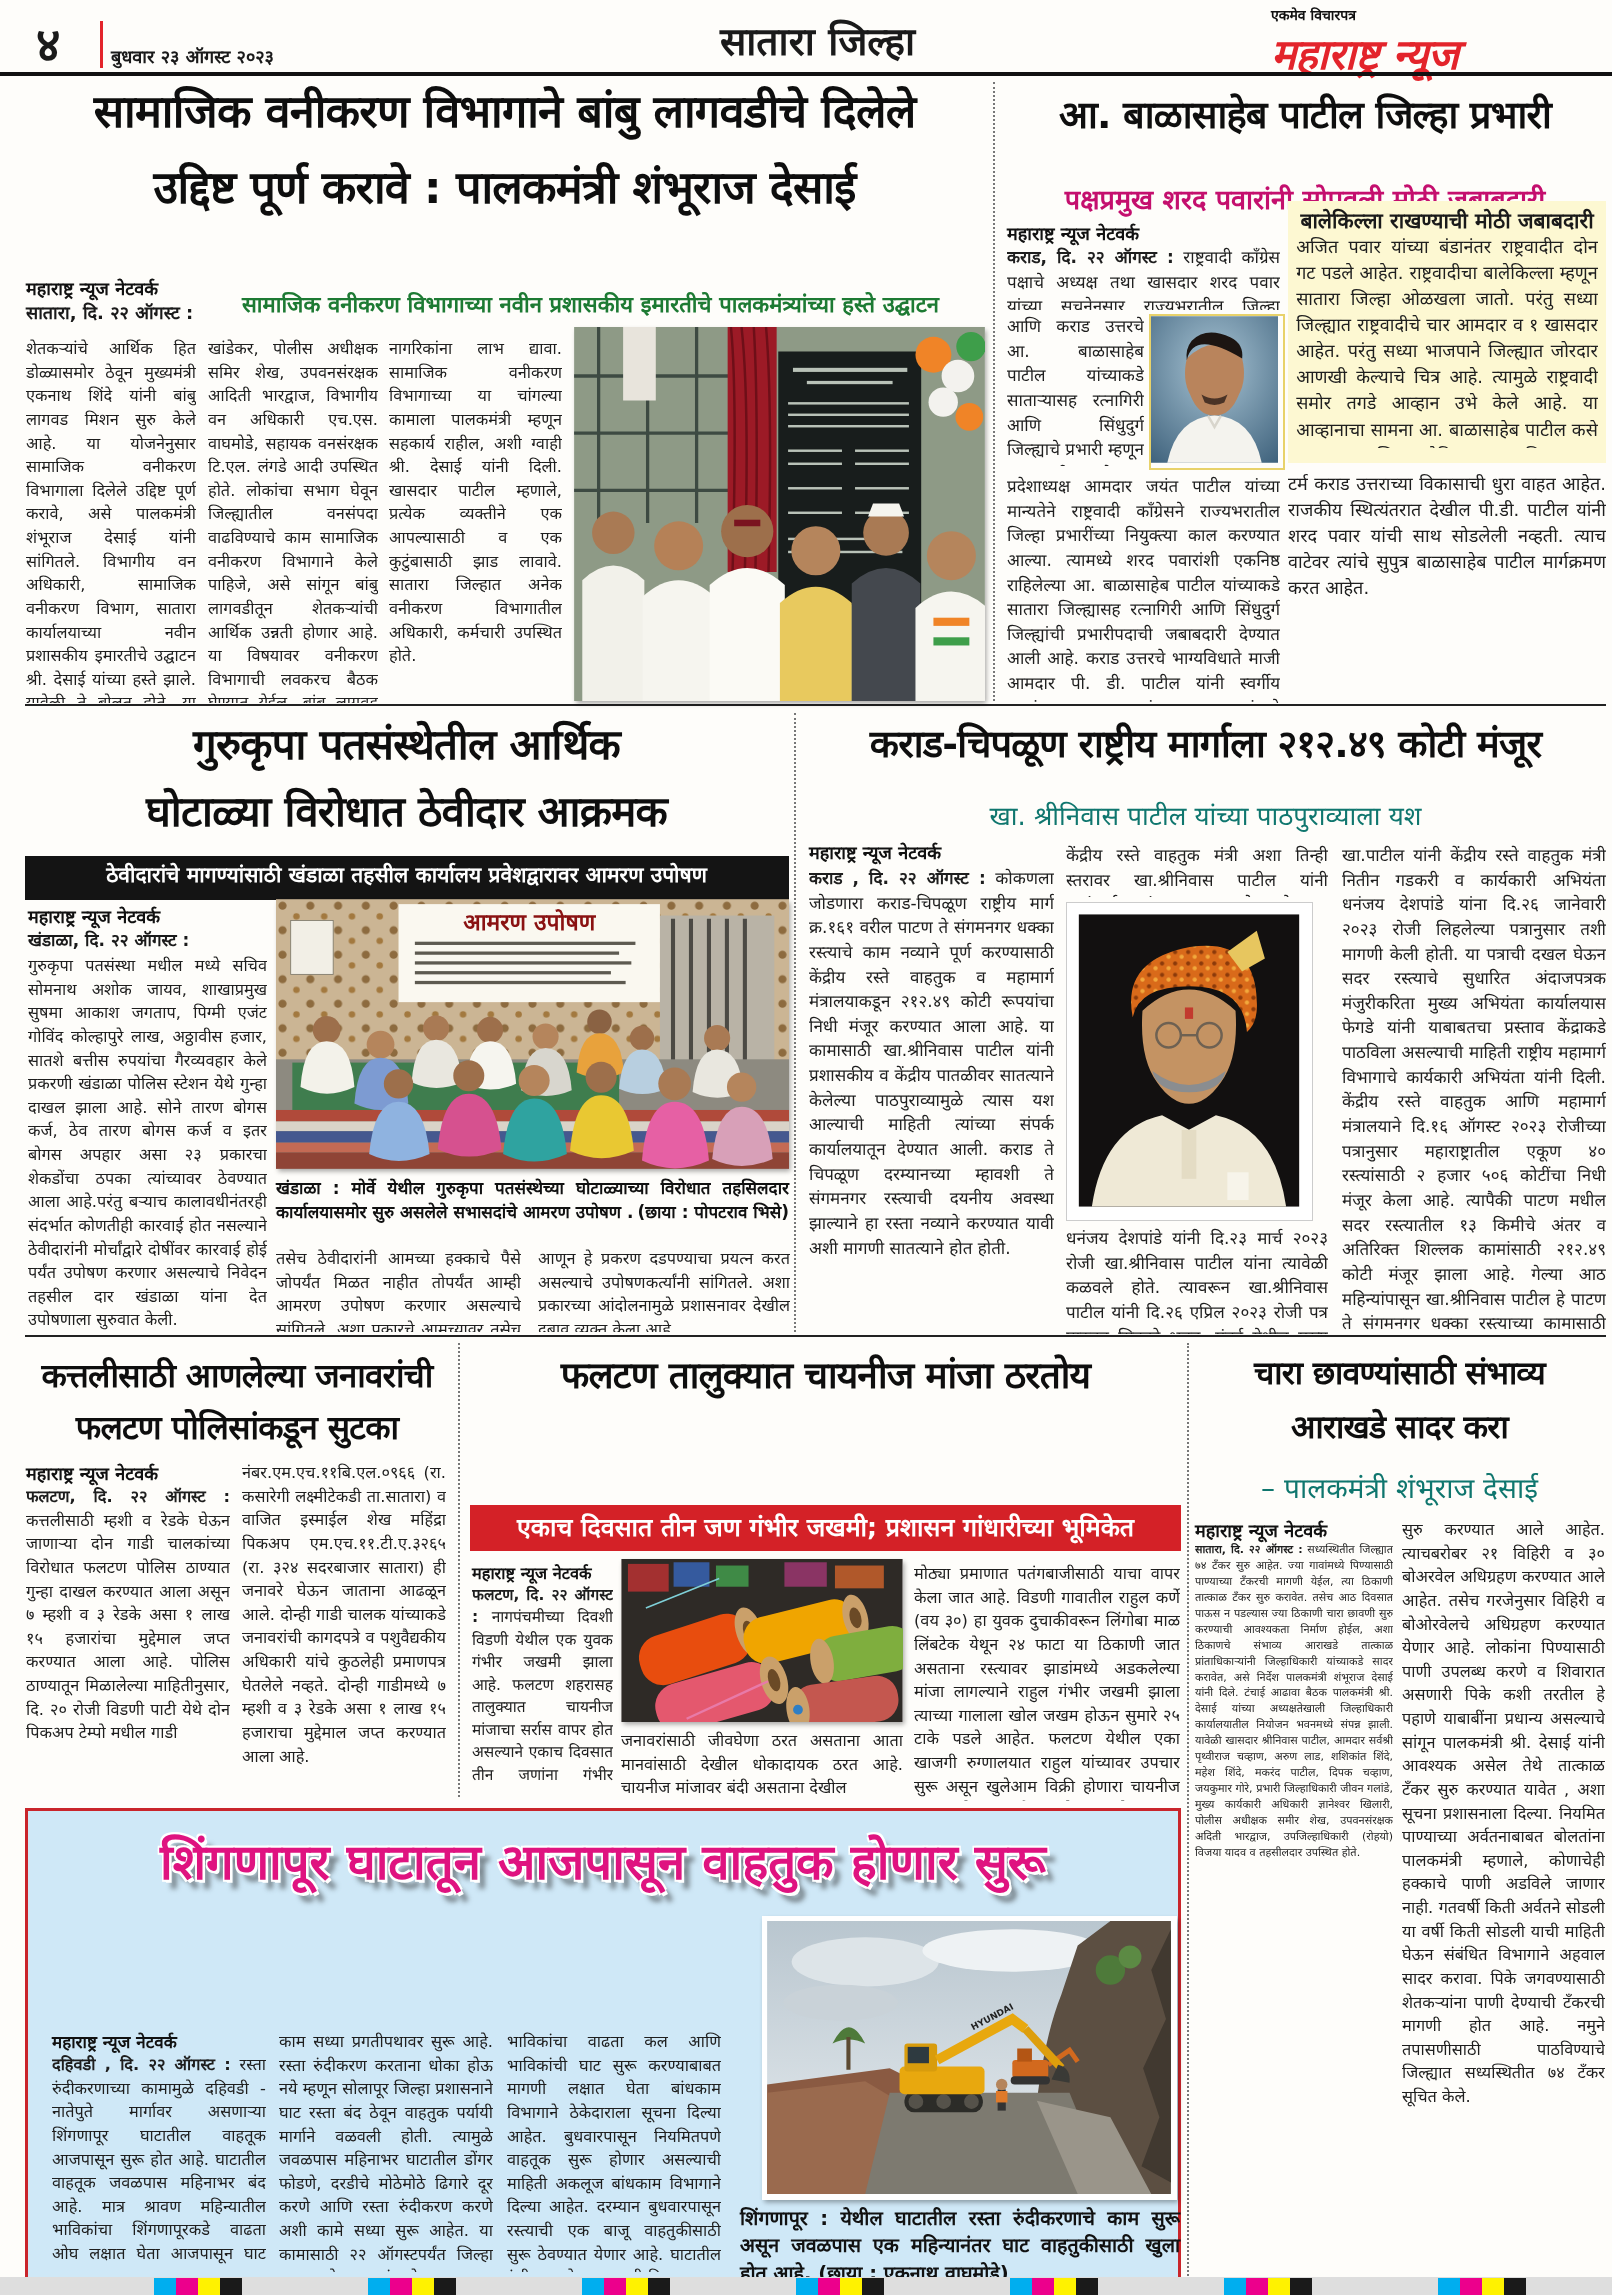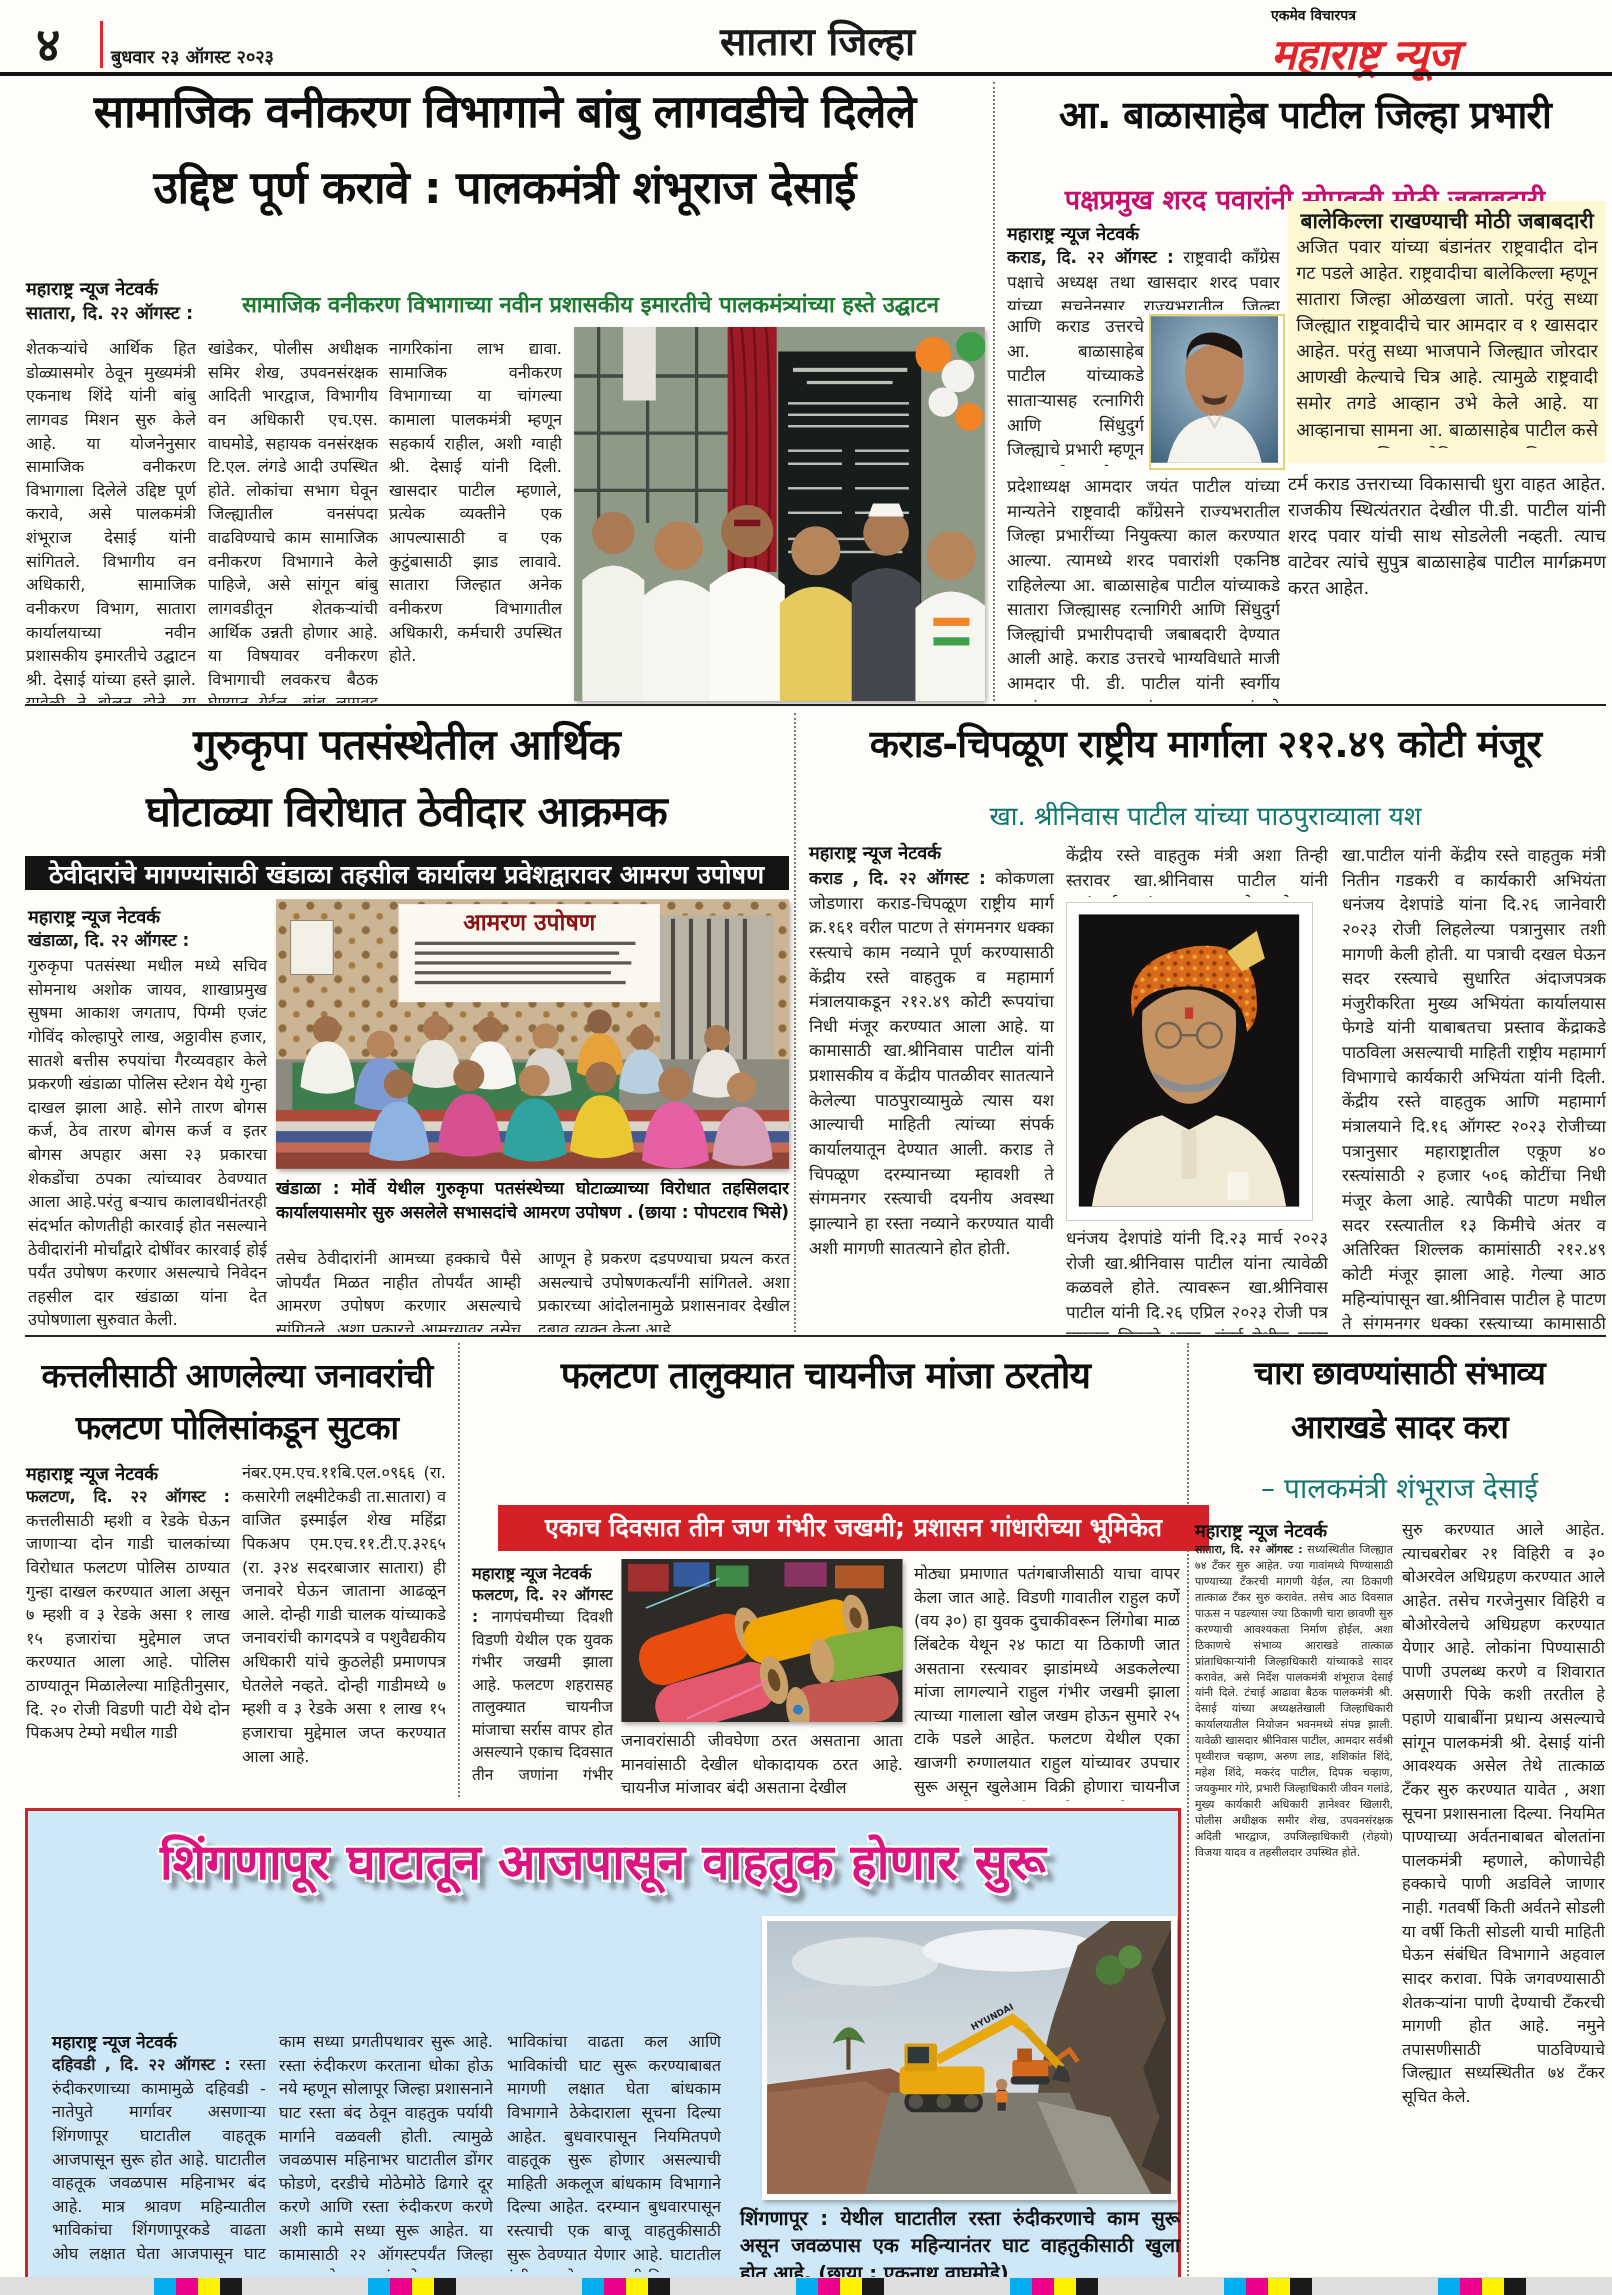--- a/index.html
+++ b/index.html
@@ -152,21 +152,21 @@
   <div class="abs body-text" style="left:1007px;top:474px;width:273px;height:229px;font-size:17px;">प्रदेशाध्यक्ष आमदार जयंत पाटील यांच्या मान्यतेने राष्ट्रवादी काँग्रेसने राज्यभरातील जिल्हा प्रभारींच्या नियुक्त्या काल करण्यात आल्या. त्यामध्ये शरद पवारांशी एकनिष्ठ राहिलेल्या आ. बाळासाहेब पाटील यांच्याकडे सातारा जिल्ह्यासह रत्नागिरी आणि सिंधुदुर्ग जिल्ह्यांची प्रभारीपदाची जबाबदारी देण्यात आली आहे. कराड उत्तरचे भाग्यविधाते माजी आमदार पी. डी. पाटील यांनी स्वर्गीय यशवंतराव चव्हाण यांच्या मतदार संघाचे समर्थपणे नेतृत्व केले. त्यानंतर त्यांचे सुपुत्र आ. बाळासाहेब पाटील हे गेली पाच</div>
 
   <div class="abs yellow-box" style="left:1288px;top:201px;width:318px;height:262px;padding:4.9px 8.2px;box-sizing:border-box;">
     <div class="center" style="font-size:21px;font-weight:700;">बालेकिल्ला राखण्याची मोठी जबाबदारी</div>
     <div class="body-text" style="font-size:18px;height:214px;">अजित पवार यांच्या बंडानंतर राष्ट्रवादीत दोन गट पडले आहेत. राष्ट्रवादीचा बालेकिल्ला म्हणून सातारा जिल्हा ओळखला जातो. परंतु सध्या जिल्ह्यात राष्ट्रवादीचे चार आमदार व १ खासदार आहेत. परंतु सध्या भाजपाने जिल्ह्यात जोरदार आणखी केल्याचे चित्र आहे. त्यामुळे राष्ट्रवादी समोर तगडे आव्हान उभे केले आहे. या आव्हानाचा सामना आ. बाळासाहेब पाटील कसे करतात आणि बालेकिल्ला अबाधित कसा ठेवणार ये येत्या काळात स्पष्ट होईल.</div>
   </div>
   <div class="abs body-text" style="left:1288px;top:471px;width:318px;height:232px;font-size:18px;">टर्म कराड उत्तराच्या विकासाची धुरा वाहत आहेत. राजकीय स्थित्यंतरात देखील पी.डी. पाटील यांनी शरद पवार यांची साथ सोडलेली नव्हती. त्याच वाटेवर त्यांचे सुपुत्र बाळासाहेब पाटील मार्गक्रमण करत आहेत.</div>
 
   <div class="abs hl" style="left:24.5px;top:719px;width:764px;font-size:42px;">गुरुकृपा पतसंस्थेतील आर्थिक</div>
   <div class="abs hl" style="left:24.5px;top:786px;width:764px;font-size:42px;">घोटाळ्या विरोधात ठेवीदार आक्रमक</div>
-  <div class="abs black-band" style="left:24.5px;top:856px;width:764px;height:34px;font-size:25px;line-height:38px;">ठेवीदारांचे मागण्यांसाठी खंडाळा तहसील कार्यालय प्रवेशद्वारावर आमरण उपोषण</div>
+  <div class="abs black-band" style="left:24.5px;top:856px;width:764px;height:44px;font-size:21px;line-height:38px;">ठेवीदारांचे मागण्यांसाठी खंडाळा तहसील कार्यालय प्रवेशद्वारावर आमरण उपोषण</div>
   <div class="abs" style="left:28px;top:904px;width:239px;">
     <div class="byline">महाराष्ट्र न्यूज नेटवर्क</div>
     <div class="dl" style="font-size:17px;">खंडाळा, दि. २२ ऑगस्ट :</div>
   </div>
   <div class="abs body-text" style="left:28px;top:954px;width:239px;height:378px;font-size:16.3px;">गुरुकृपा पतसंस्था मधील मध्ये सचिव सोमनाथ अशोक जायव, शाखाप्रमुख सुषमा आकाश जगताप, पिग्मी एजंट गोविंद कोल्हापुरे लाख, अठ्ठावीस हजार, सातशे बत्तीस रुपयांचा गैरव्यवहार केले प्रकरणी खंडाळा पोलिस स्टेशन येथे गुन्हा दाखल झाला आहे. सोने तारण बोगस कर्ज, ठेव तारण बोगस कर्ज व इतर बोगस अपहार असा २३ प्रकारचा शेकडोंचा ठपका त्यांच्यावर ठेवण्यात आला आहे.परंतु बऱ्याच कालावधीनंतरही संदर्भात कोणतीही कारवाई होत नसल्याने ठेवीदारांनी मोर्चांद्वारे दोषींवर कारवाई होई पर्यंत उपोषण करणार असल्याचे निवेदन तहसील दार खंडाळा यांना देत उपोषणाला सुरुवात केली.</div>
 
   <div class="abs photo-frame" style="left:276px;top:899px;width:513px;height:270px;">
     <svg width="513" height="270" viewBox="0 0 628 330" xmlns="http://www.w3.org/2000/svg">
       <defs>
           <pattern id="wallp" width="34" height="30" patternUnits="userSpaceOnUse">
@@ -286,21 +286,21 @@
   <div class="abs" style="left:26px;top:1461px;width:204px;">
     <div class="byline">महाराष्ट्र न्यूज नेटवर्क</div>
     <div class="body-text" style="font-size:16.3px;height:291px;">
       <b class="dl">फलटण, दि. २२ ऑगस्ट :</b>
       <span>कत्तलीसाठी म्हशी व रेडके घेऊन जाणाऱ्या दोन गाडी चालकांच्या विरोधात फलटण पोलिस ठाण्यात गुन्हा दाखल करण्यात आला असून ७ म्हशी व ३ रेडके असा १ लाख १५ हजारांचा मुद्देमाल जप्त करण्यात आला आहे. पोलिस ठाण्यातून मिळालेल्या माहितीनुसार, दि. २० रोजी विडणी पाटी येथे दोन पिकअप टेम्पो मधील गाडी</span>
     </div>
   </div>
   <div class="abs body-text" style="left:242px;top:1461px;width:204px;height:327px;font-size:16.3px;">नंबर.एम.एच.११बि.एल.०९६६ (रा. कसारेगी लक्ष्मीटेकडी ता.सातारा) व वाजित इस्माईल शेख महिंद्रा पिकअप एम.एच.११.टी.ए.३२६५ (रा. ३२४ सदरबाजार सातारा) ही जनावरे घेऊन जाताना आढळून आले. दोन्ही गाडी चालक यांच्याकडे जनावरांची कागदपत्रे व पशुवैद्यकीय अधिकारी यांचे कुठलेही प्रमाणपत्र घेतलेले नव्हते. दोन्ही गाडीमध्ये ७ म्हशी व ३ रेडके असा १ लाख १५ हजाराचा मुद्देमाल जप्त करण्यात आला आहे.</div>
 
   <div class="abs hl" style="left:470px;top:1353px;width:711px;font-size:37px;">फलटण तालुक्यात चायनीज मांजा ठरतोय</div>
-  <div class="abs red-band" style="left:470px;top:1505px;width:711px;height:46px;font-size:25px;line-height:46px;margin-left:28px;">एकाच दिवसात तीन जण गंभीर जखमी; प्रशासन गांधारीच्या भूमिकेत</div>
+  <div class="abs red-band" style="left:470px;top:1505px;width:711px;height:46px;font-size:25px;line-height:46px;">एकाच दिवसात तीन जण गंभीर जखमी; प्रशासन गांधारीच्या भूमिकेत</div>
   <div class="abs" style="left:472px;top:1562px;width:141px;">
     <div class="byline" style="font-size:16.3px;">महाराष्ट्र न्यूज नेटवर्क</div>
     <div class="body-text" style="font-size:15.5px;height:204px;">
       <b class="dl">फलटण, दि. २२ ऑगस्ट :</b>
       <span>नागपंचमीच्या दिवशी विडणी येथील एक युवक गंभीर जखमी झाला आहे. फलटण शहरासह तालुक्यात चायनीज मांजाचा सर्रास वापर होत असल्याने एकाच दिवसात तीन जणांना गंभीर दुखापत झाली असून प्रशासनाविरोधात नागरिक संताप भावना व्यक्त करत आहेत. नागपंचमीच्या दिवशी सर्वत्र चायनीज मांजाचा वापर पतंग उडवण्यासाठी होत असतो. पतंग उडवण्याचा हा आनंद पक्षी आणि मुक्या</span>
     </div>
   </div>
 
   <div class="abs photo-frame" style="left:621px;top:1559px;width:282px;height:163px;">
     <svg width="282" height="163" viewBox="0 0 345 200" xmlns="http://www.w3.org/2000/svg">

